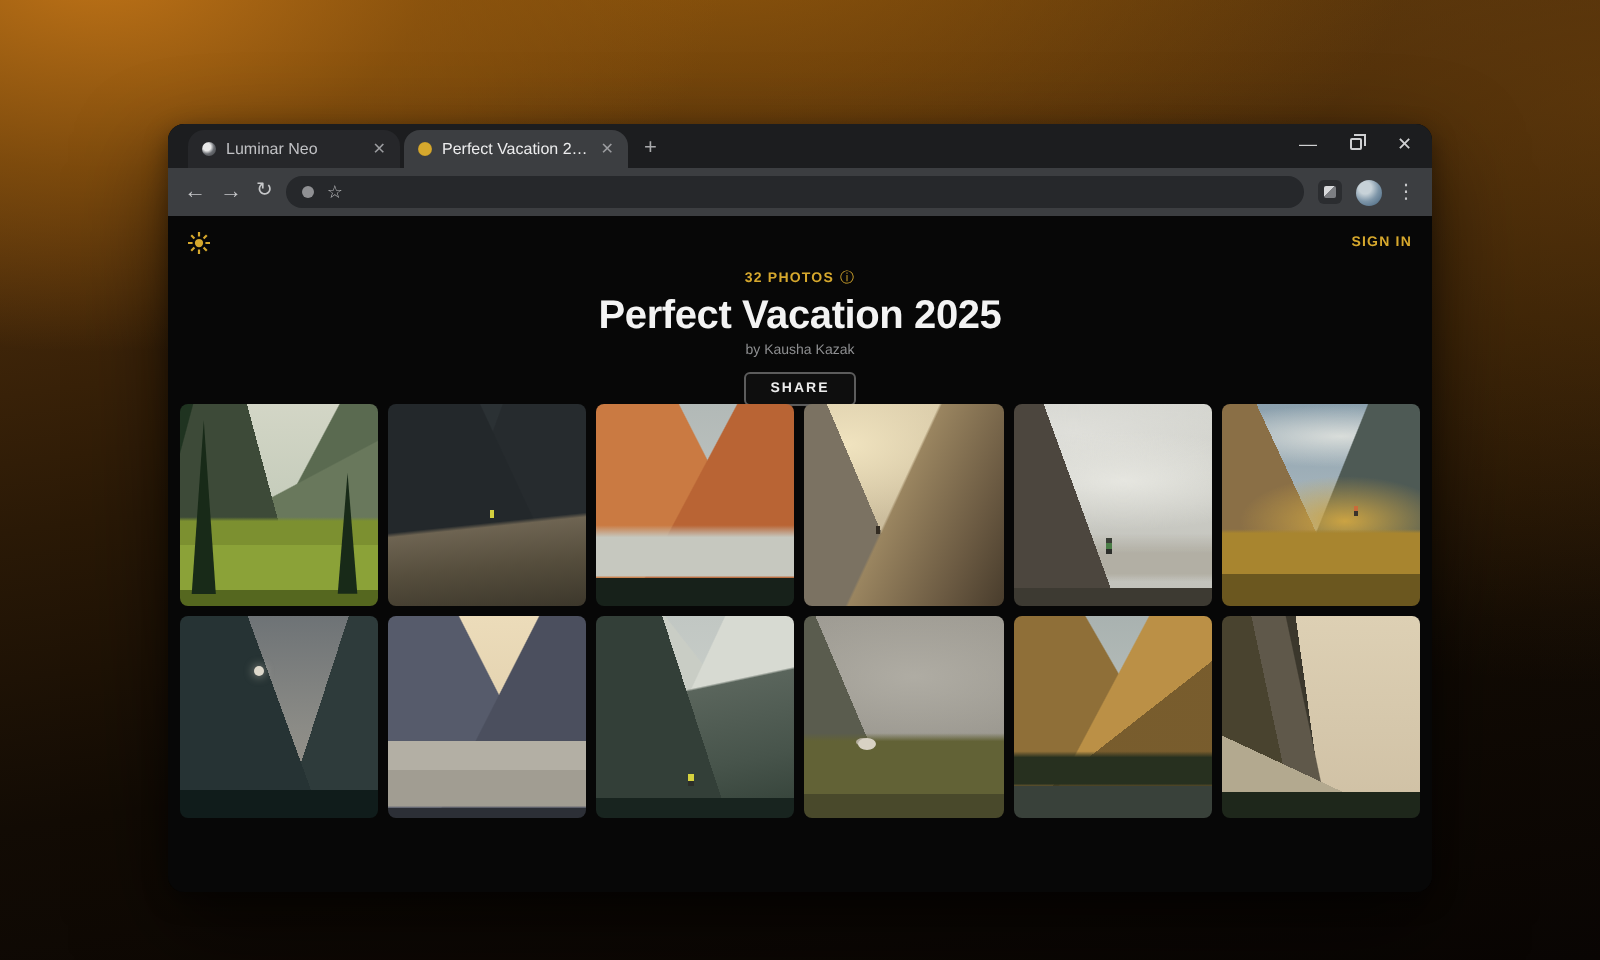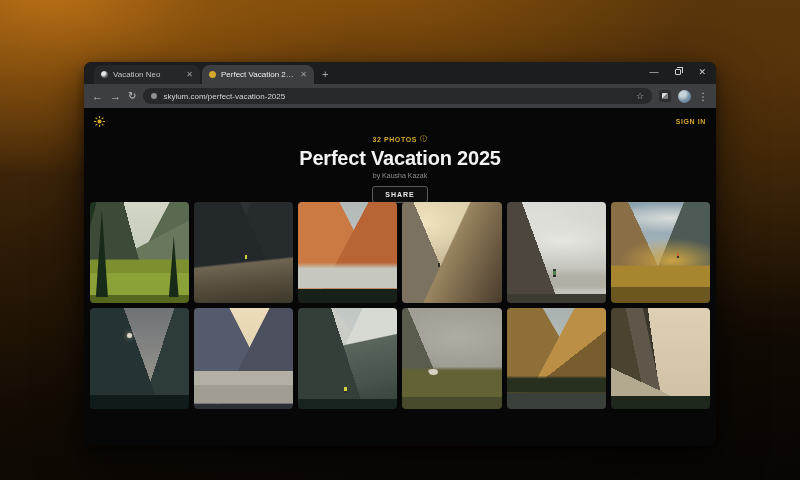--- a/index.html
+++ b/index.html
@@ -193,21 +193,21 @@
   .ph9 .hiker{ left:46%; top:78%; width:3px; height:6px; background:linear-gradient(#d6d23e 0 60%, #2c2e2a 60%); }
 </style>
 </head>
 <body>
 
 <div class="window">
 
   <div class="tabstrip">
     <div class="tab inactive">
       <span class="favicon luminar"></span>
-      <span class="title">Vacation Neo</span>
+      <span class="title">Luminar Neo</span>
       <span class="tab-close">✕</span>
     </div>
     <div class="tab active">
       <span class="favicon skylum"></span>
       <span class="title">Perfect Vacation 2025</span>
       <span class="tab-close">✕</span>
     </div>
     <span class="newtab">+</span>
     <div class="wincontrols">
       <span class="wc">—</span>
@@ -217,21 +217,20 @@
       <span class="wc">✕</span>
     </div>
   </div>
 
   <div class="toolbar">
     <span class="navbtn">←</span>
     <span class="navbtn">→</span>
     <span class="navbtn reload">↻</span>
     <div class="urlbar">
       <span class="site-dot"></span>
-      <span class="url">skylum.com/perfect-vacation-2025</span>
       <span class="star">☆</span>
     </div>
     <span class="ext-icon"></span>
     <span class="avatar"></span>
     <span class="menu-dots">⋮</span>
   </div>
 
   <div class="page">
     <div class="site-topbar">
       <span class="logo">

